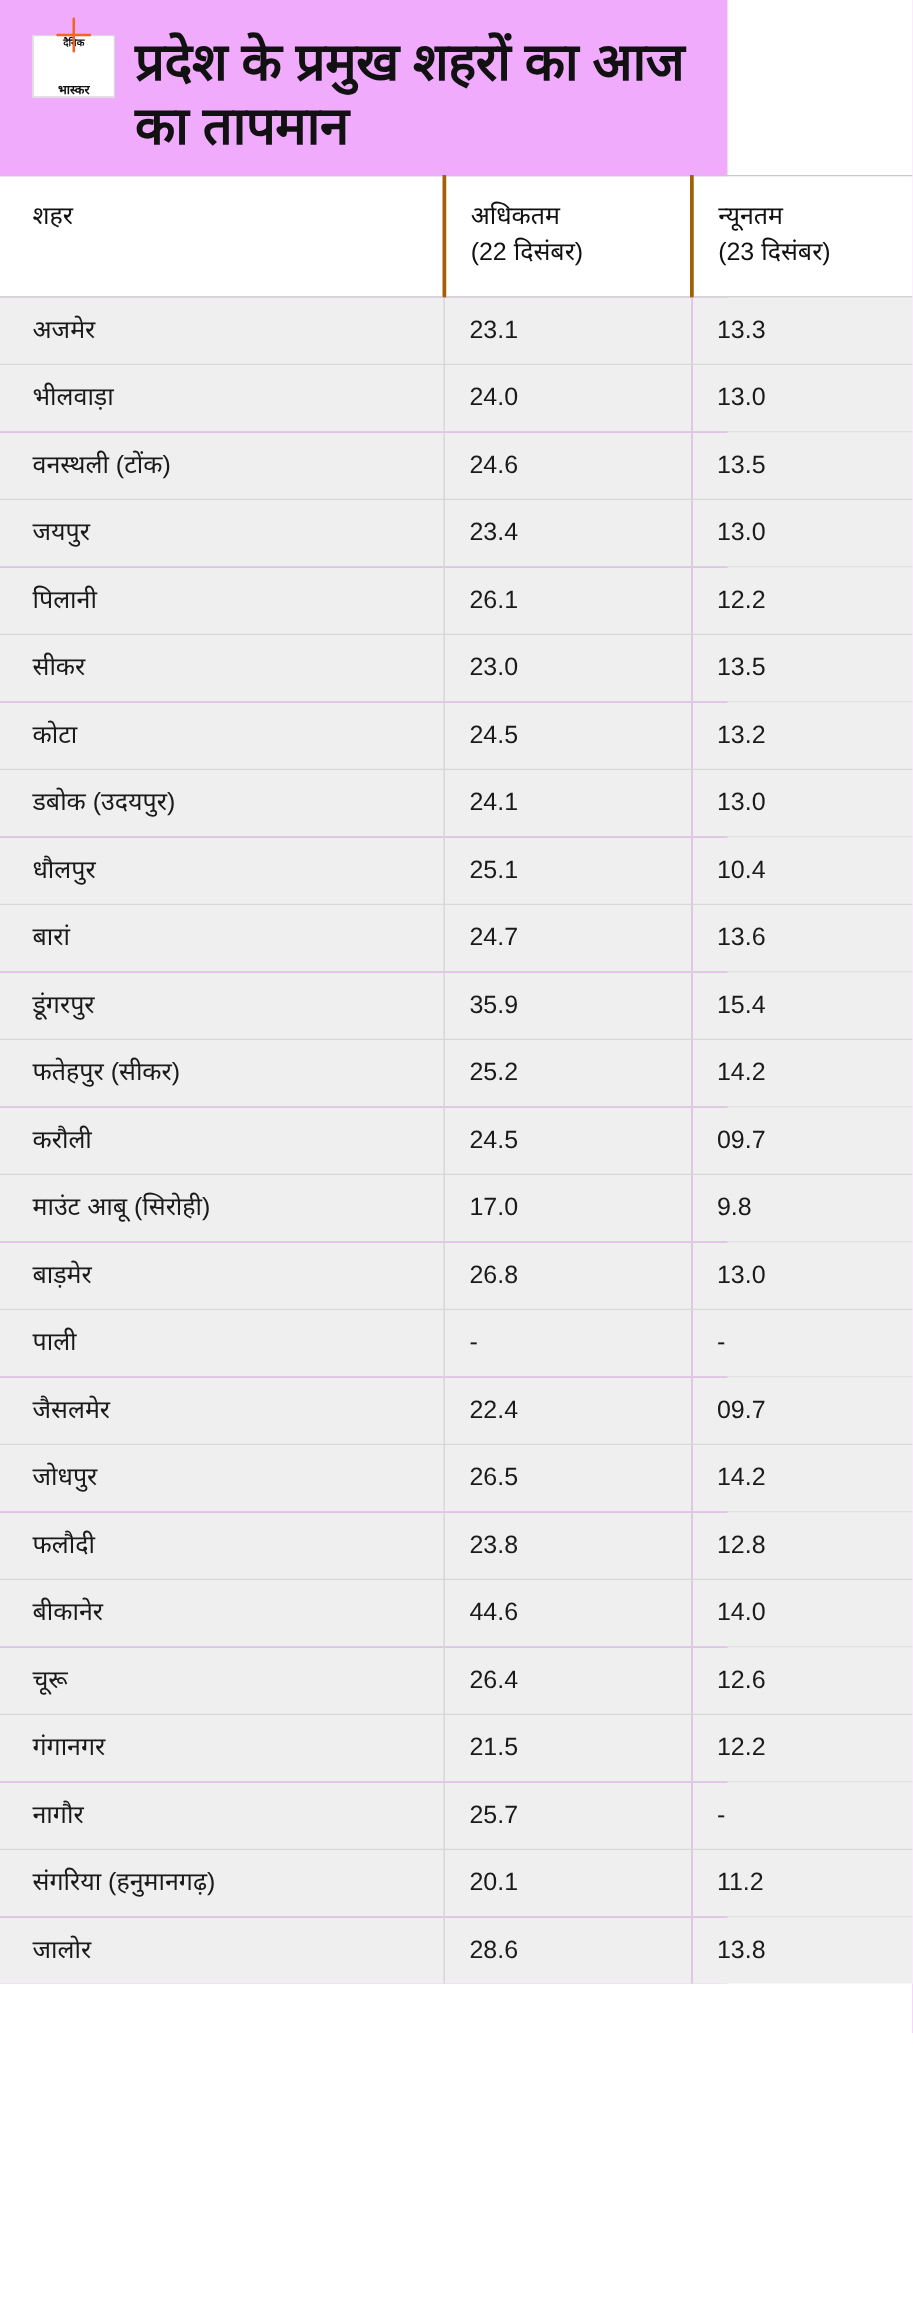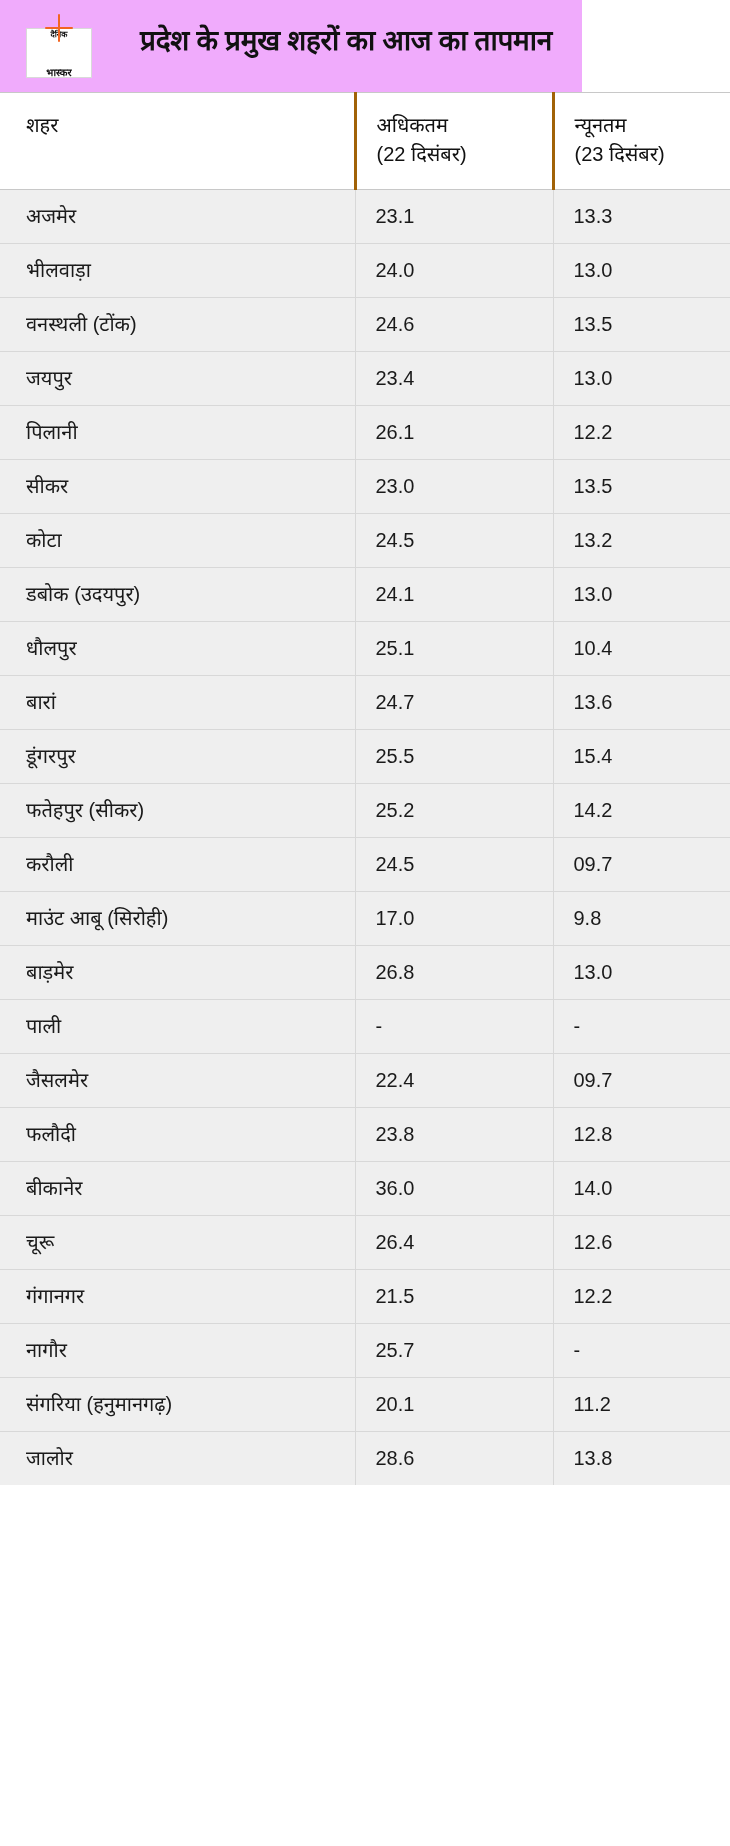--- a/index.html
+++ b/index.html
@@ -74,27 +74,26 @@
     letter-spacing: 0px;
   }
   .logo-text-2 {
     font-size: 10px;
     font-weight: bold;
     color: #111;
     line-height: 1.1;
     margin-top: 27px;
   }
   .title {
-    font-size: 28px;
+    font-size: 42px;
     line-height: 1.22;
     font-weight: bold;
     color: #111111;
     letter-spacing: -0.3px;
     padding-top: 2px;
-    margin-left: 32px;
   }
 
   
   .table-wrap {
     padding: 0 0 0 0;
   }
   table.temps {
     border-collapse: collapse;
     width: 100%;
     table-layout: fixed;
@@ -225,21 +224,21 @@
             <td class="col-max">25.1</td>
             <td class="col-min">10.4</td>
           </tr>
           <tr>
             <td class="col-city">बारां</td>
             <td class="col-max">24.7</td>
             <td class="col-min">13.6</td>
           </tr>
           <tr>
             <td class="col-city">डूंगरपुर</td>
-            <td class="col-max">25.5</td>
+            <td class="col-max">35.9</td>
             <td class="col-min">15.4</td>
           </tr>
           <tr>
             <td class="col-city">फतेहपुर (सीकर)</td>
             <td class="col-max">25.2</td>
             <td class="col-min">14.2</td>
           </tr>
           <tr>
             <td class="col-city">करौली</td>
             <td class="col-max">24.5</td>
@@ -259,27 +258,32 @@
             <td class="col-city">पाली</td>
             <td class="col-max">-</td>
             <td class="col-min">-</td>
           </tr>
           <tr>
             <td class="col-city">जैसलमेर</td>
             <td class="col-max">22.4</td>
             <td class="col-min">09.7</td>
           </tr>
           <tr>
+            <td class="col-city">जोधपुर</td>
+            <td class="col-max">26.5</td>
+            <td class="col-min">14.2</td>
+          </tr>
+          <tr>
             <td class="col-city">फलौदी</td>
             <td class="col-max">23.8</td>
             <td class="col-min">12.8</td>
           </tr>
           <tr>
             <td class="col-city">बीकानेर</td>
-            <td class="col-max">36.0</td>
+            <td class="col-max">44.6</td>
             <td class="col-min">14.0</td>
           </tr>
           <tr>
             <td class="col-city">चूरू</td>
             <td class="col-max">26.4</td>
             <td class="col-min">12.6</td>
           </tr>
           <tr>
             <td class="col-city">गंगानगर</td>
             <td class="col-max">21.5</td>

